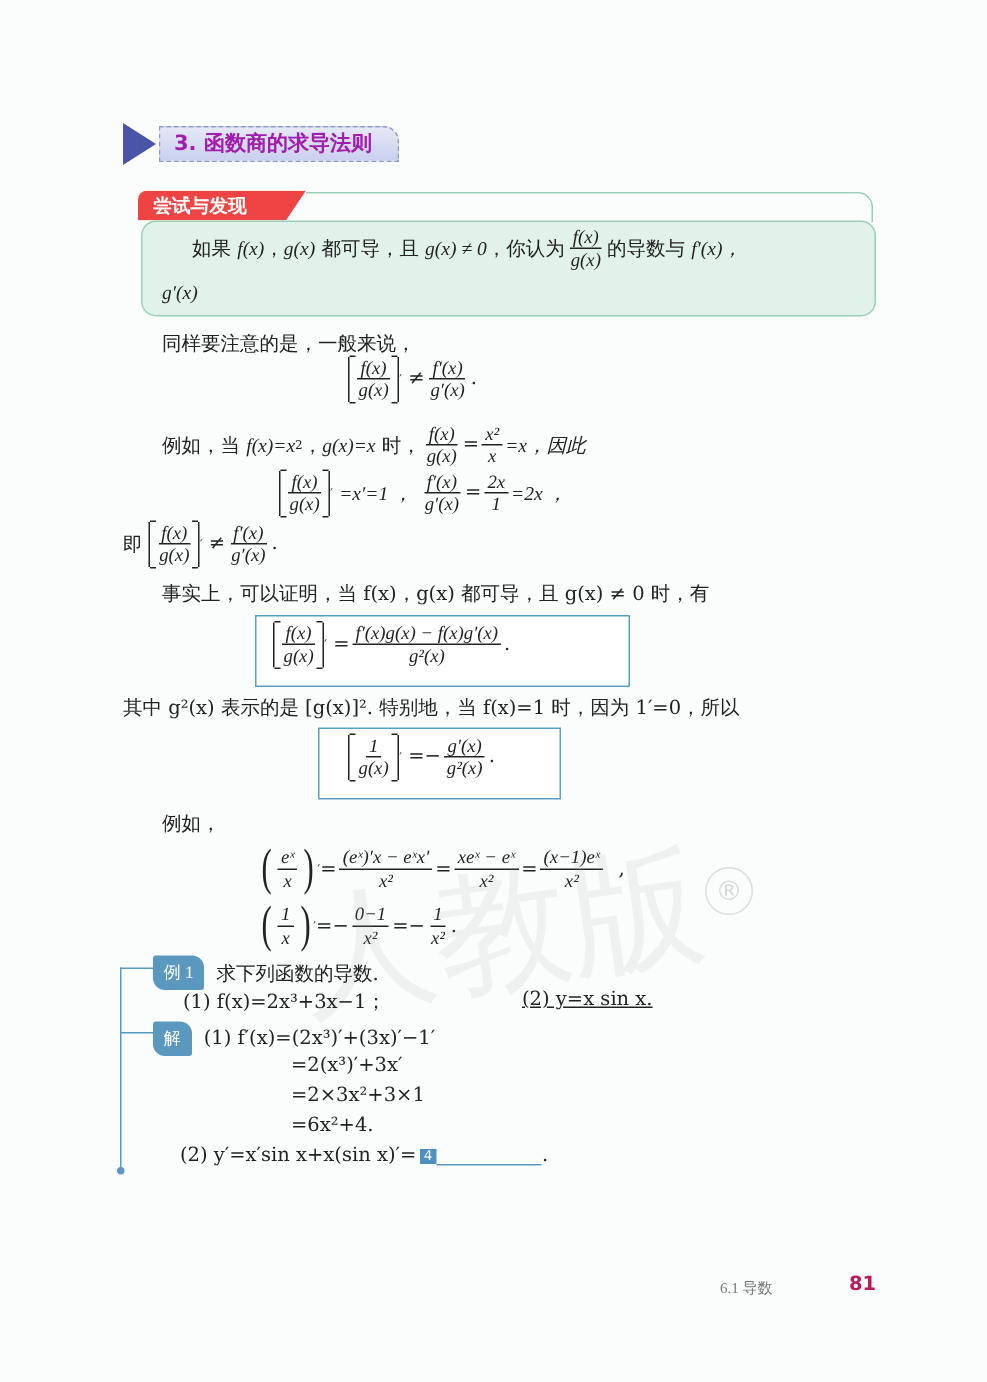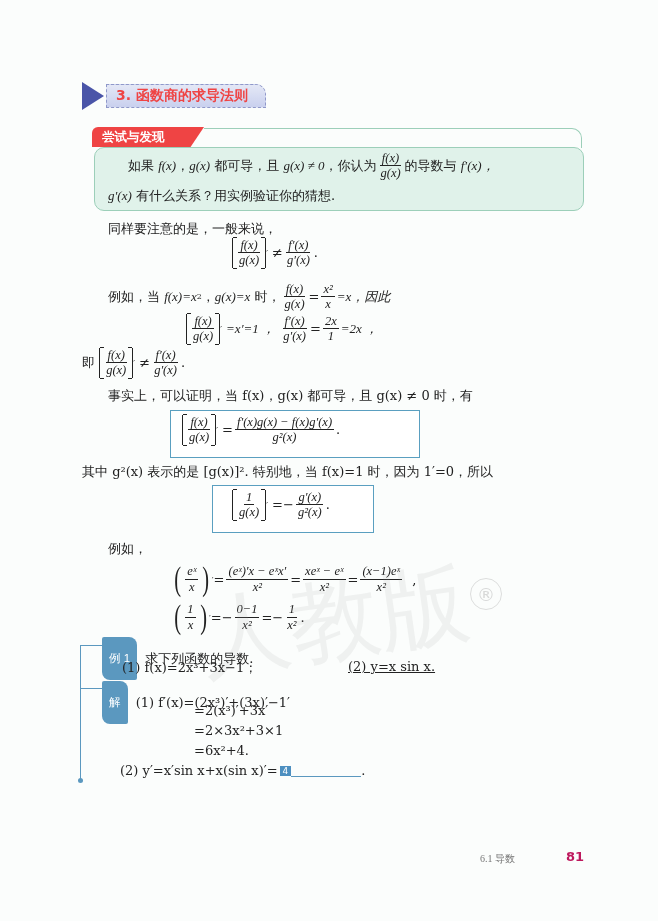--- a/index.html
+++ b/index.html
@@ -15,33 +15,33 @@
   .brk::before { left: 0; } .brk::after { right: 0; }
   .par { display: inline-flex; align-items: center; vertical-align: middle; }
   .par .lp, .par .rp { font-size: 34px; font-style: normal; line-height: 1; transform: scaleX(0.6); }
   sup { font-size: 8px; }
   .line { position: absolute; white-space: nowrap; display: flex; align-items: center; justify-content: space-between; }
 
   
   .sec-header { left: 82px; top: 82px; width: 184px; height: 28px; }
   .sec-tri { position: absolute; left: 0; top: 0; width: 0; height: 0; border-top: 14px solid transparent; border-bottom: 14px solid transparent; border-left: 22px solid #4a55a8; }
   .sec-bar { position: absolute; left: 24px; top: 2px; width: 160px; height: 24px; background: linear-gradient(#e4e8f6, #c9d0ee); border-radius: 0 10px 0 0; border: 1px dashed #8f98c9; }
-  .sec-title { position: absolute; left: 34px; top: 5px; font-family: "DejaVu Sans", sans-serif; font-weight: bold; font-size: 14px; color: #ef4444; }
+  .sec-title { position: absolute; left: 34px; top: 5px; font-family: "DejaVu Sans", sans-serif; font-weight: bold; font-size: 14px; color: #a21caf; }
 
   
   .try-tab { left: 92px; top: 127px; width: 112px; height: 20px; background: #ef4444; border-radius: 6px 0 0 0; clip-path: polygon(0 0, 100% 0, 88% 100%, 0 100%); }
   .try-tab span { position: absolute; left: 10px; top: 2px; color: #fff; font-family: "DejaVu Sans", sans-serif; font-weight: bold; font-size: 12.5px; }
   .try-box { left: 94px; top: 147px; width: 490px; height: 64px; background: #e0f2ea; border: 1.2px solid #9ccfb9; border-radius: 10px; }
   .try-line-top { left: 204px; top: 128px; width: 378px; height: 20px; border-top: 1.2px solid #9ccfb9; border-right: 1.2px solid #9ccfb9; border-radius: 0 10px 0 0; }
 
   .boxed { border: 1.5px solid #5a9fc0; background: #fff; }
   .watermark { left: 200px; top: 560px; font-size: 90px; color: rgba(160,160,160,0.13); font-family: "DejaVu Serif", serif; transform: rotate(-8deg); }
   .regmark { left: 470px; top: 578px; width: 32px; height: 32px; border: 1.5px solid rgba(150,150,150,0.3); border-radius: 50%; color: rgba(150,150,150,0.35); font-family: "DejaVu Sans", sans-serif; font-size: 18px; display: flex; align-items: center; justify-content: center; }
 
-  .badge { display: inline-block; background: #5b98bf; color: #fff; font-family: Liberation Sans, sans-serif; font-size: 11.5px; padding: 14px 7px; border-radius: 2px 8px 2px 8px; }
+  .badge { display: inline-block; background: #5b98bf; color: #fff; font-family: Liberation Serif, serif; font-size: 11.5px; padding: 4px 7px; border-radius: 2px 8px 2px 8px; }
   .tree-v { left: 80px; top: 645px; width: 1.2px; height: 135px; background: #5b98bf; }
   .tree-h1 { left: 80px; top: 645px; width: 22px; height: 1.2px; background: #5b98bf; }
   .tree-h2 { left: 80px; top: 688px; width: 22px; height: 1.2px; background: #5b98bf; }
   .tree-dot { left: 78px; top: 778px; width: 5px; height: 5px; border-radius: 50%; background: #5b98bf; }
   .blank-num { display: inline-block; background: #4d8fc0; color: #fff; font-family: "DejaVu Sans", sans-serif; font-size: 9px; padding: 0 3px; margin-left: 2px; }
   .blank-line { display: inline-block; width: 70px; border-bottom: 1px solid #5b98bf; height: 12px; }
   .footer { left: 480px; top: 852px; font-family: Liberation Serif, serif; font-size: 10px; color: #777; }
   .pageno { left: 566px; top: 849px; font-family: "DejaVu Sans", sans-serif; font-weight: bold; font-size: 13px; color: #be185d; }
 </style>
 </head>
@@ -60,21 +60,21 @@
 <div class="abs try-box"></div>
 <div class="line" style="left:128px; top:151px;">
   <span>如果</span>&nbsp;<span class="m">f(x)</span><span>，</span><span class="m">g(x)</span>&nbsp;<span>都可导，且</span>&nbsp;<span class="m">g(x) ≠ 0</span><span>，你认为</span>
   <span class="frac m">
       <span class="num">f(x)</span>
       <span class="den">g(x)</span>
     </span>
   <span>的导数与</span>&nbsp;<span class="m">f′(x)，</span>
 </div>
 <div class="line" style="left:108px; top:187px;">
-  <span class="m">g′(x)</span>&nbsp;<span>有什么关系？用实例验证你的猜想.</span>
+  <span class="m">g′(x)</span>&nbsp;
 </div>
 
 <div class="line" style="left:108px; top:220px;">同样要注意的是，一般来说，</div>
 
 <div class="line" style="left:232px; top:238px;">
   <span class="brk m">
       <span class="frac">
         <span class="num">f(x)</span>
         <span class="den">g(x)</span>
       </span>

